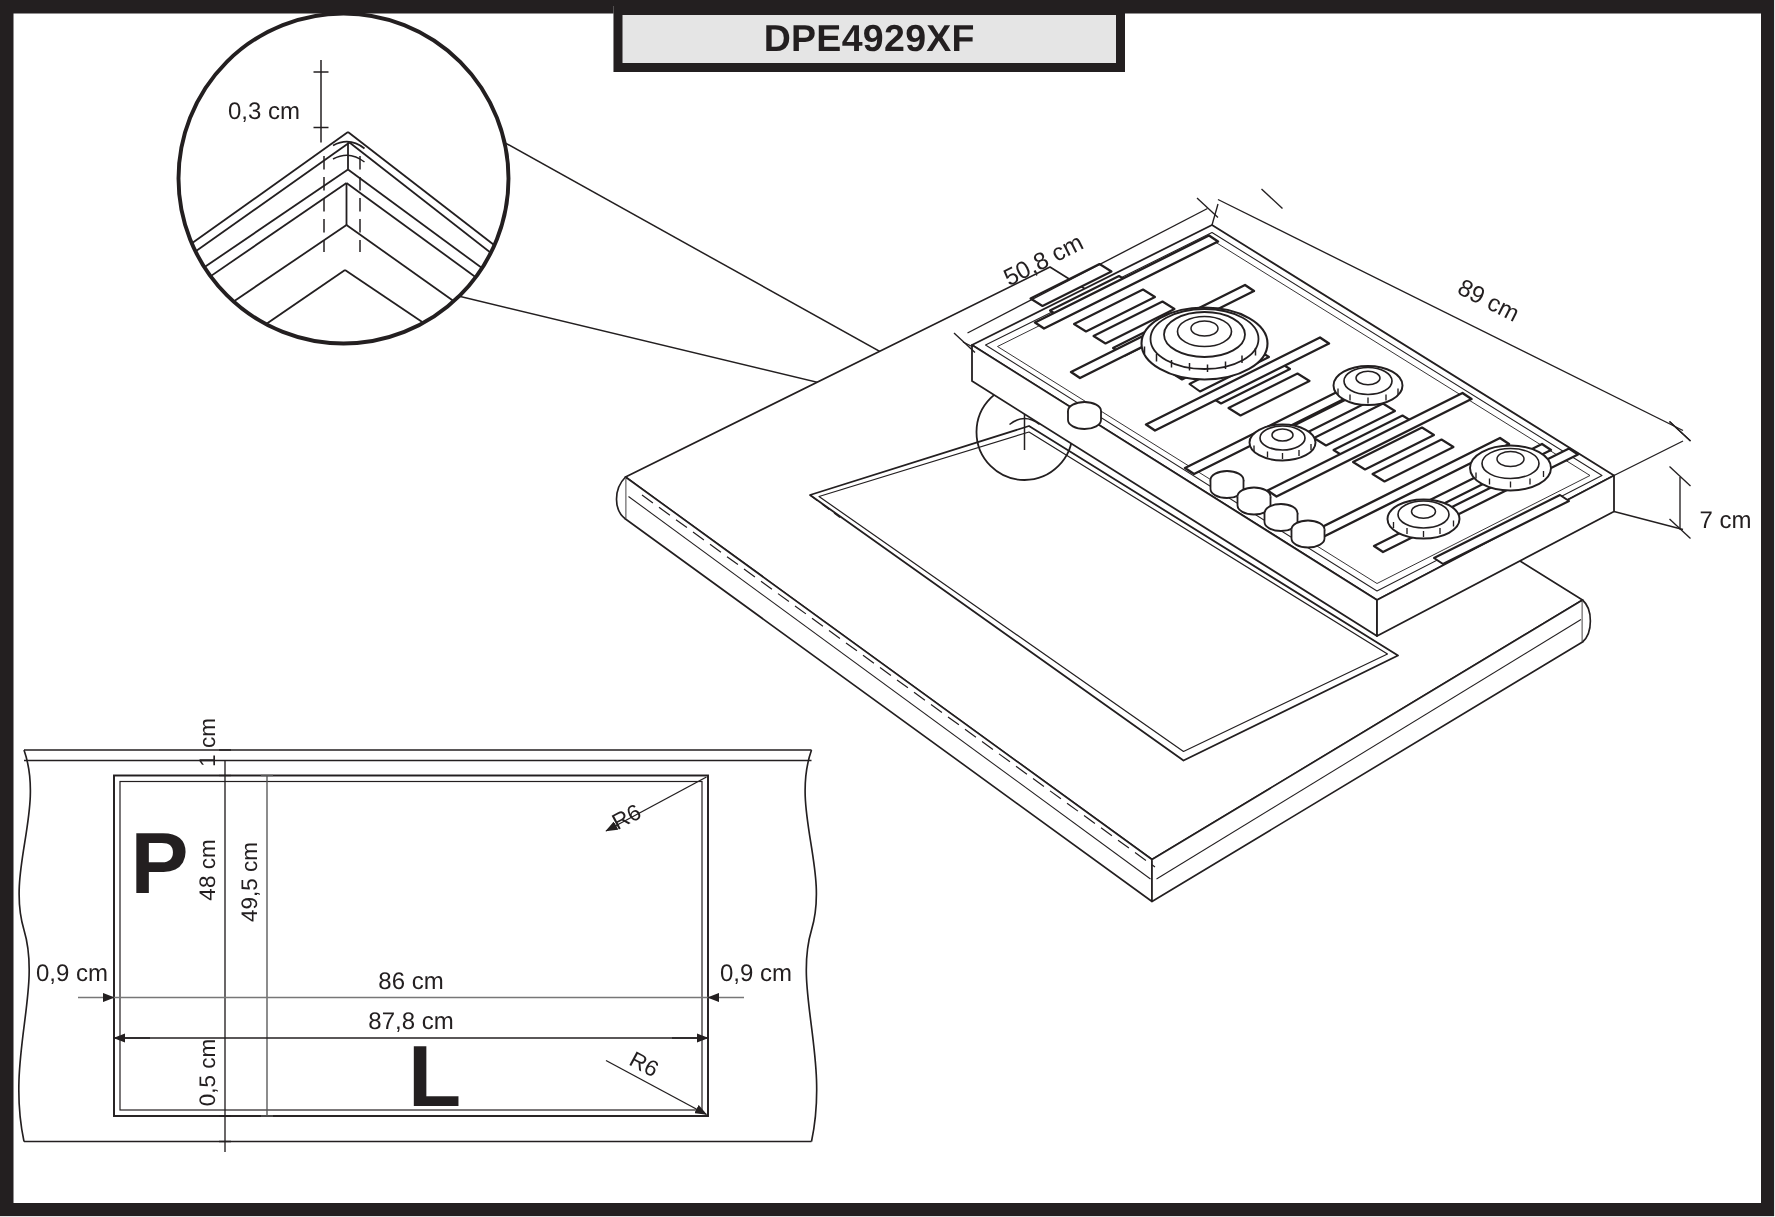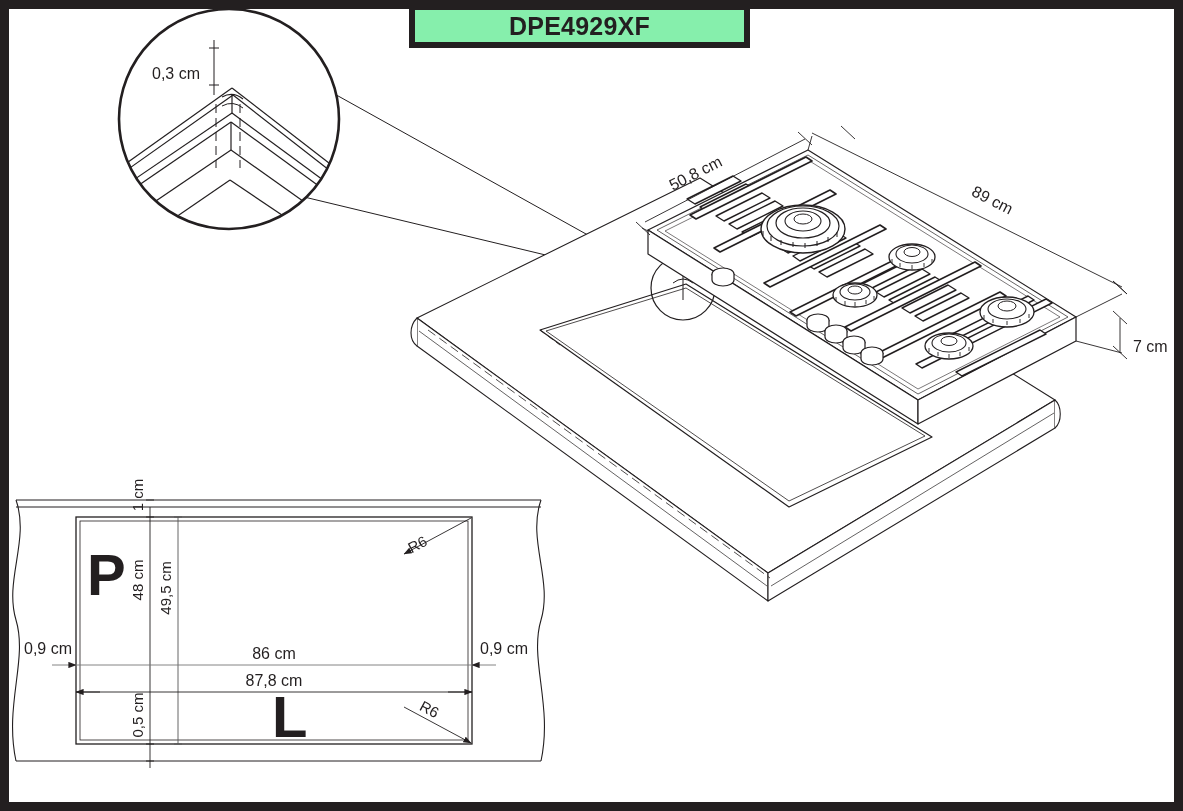--- a/index.html
+++ b/index.html
@@ -23,21 +23,21 @@
     border:9px solid #231f20;
     pointer-events:none;
   }
   
   #title-block{
     position:absolute;
     left:409px; top:4px;
     width:341px; height:44px;
     box-sizing:border-box;
     border:6px solid #231f20;
-    background:#86efac;
+    background:#e5e5e5;
     display:flex;align-items:center;justify-content:center;
     z-index:40;
   }
   #title-block .tb-text{
     font-size:25px;
     font-weight:bold;
     color:#231f20;
     letter-spacing:0.2px;
     line-height:1;
   }

